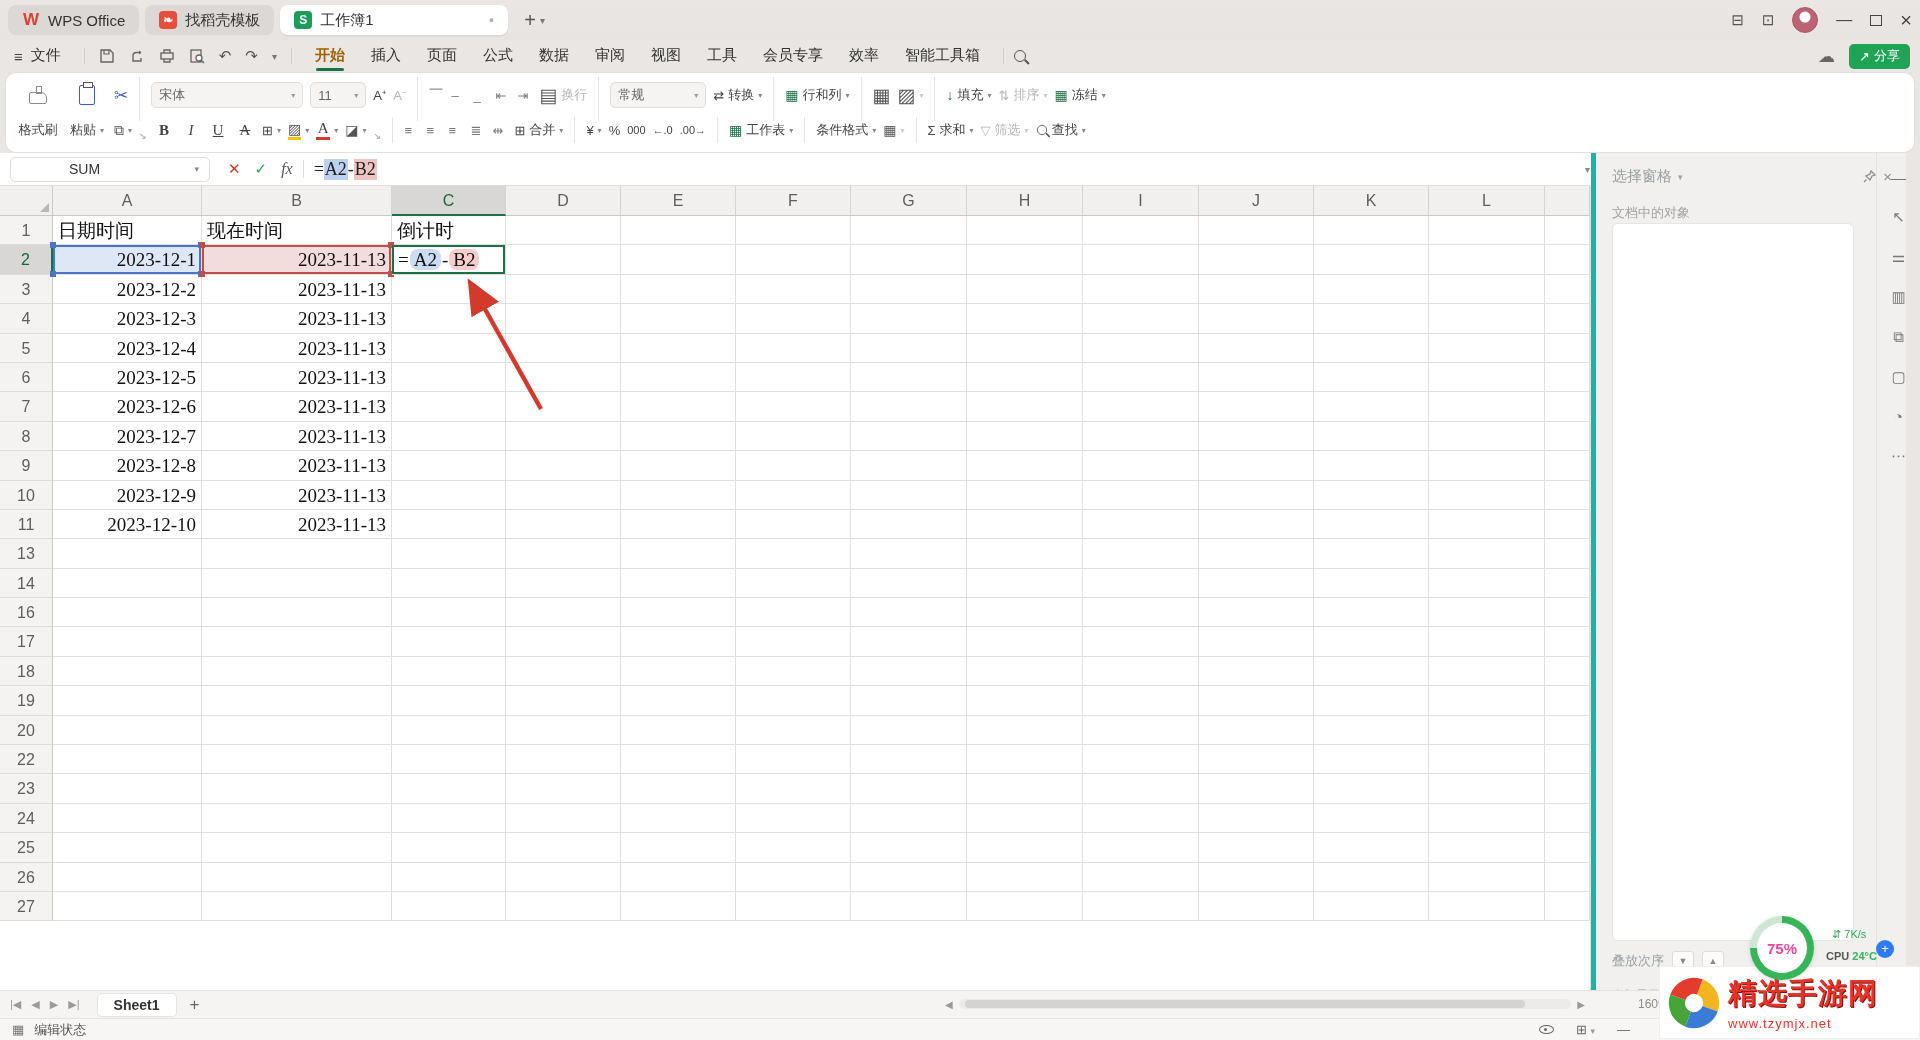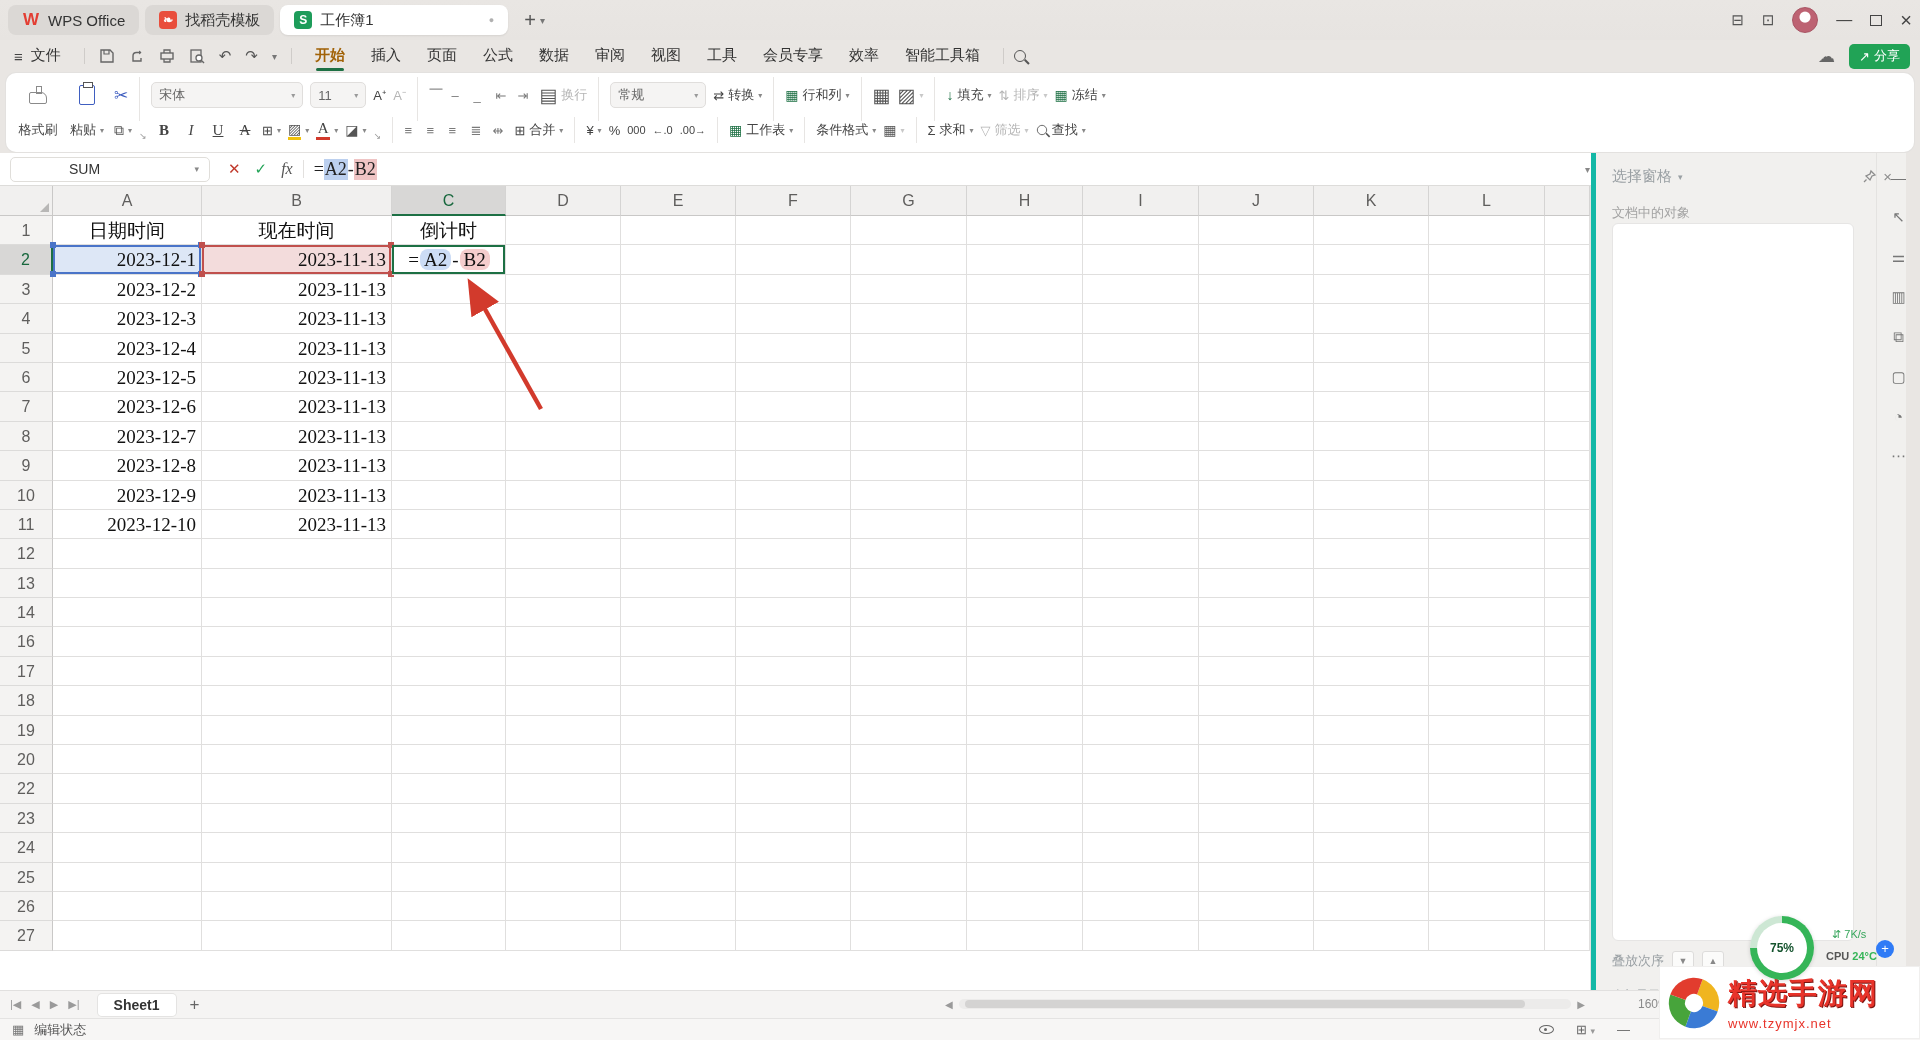--- a/index.html
+++ b/index.html
@@ -80,21 +80,21 @@
   #grid{position:absolute;left:0;top:186px;width:1590px;height:804px;background:#fff;overflow:hidden;}
   .grow{display:flex;height:29.4px;}
   .ghead{height:30px;}
   .corner{width:53px;height:30px;background:#f1f0ef;border-right:1px solid #c9c8c7;border-bottom:1px solid #c9c8c7;position:relative;}
   .corner .tri{position:absolute;right:3px;bottom:3px;width:0;height:0;border-left:9px solid transparent;border-bottom:9px solid #b8b7b6;}
   .ch{height:30px;background:#f1f0ef;border-right:1px solid #d5d4d3;border-bottom:1px solid #c9c8c7;text-align:center;line-height:30px;font-size:16px;color:#5f5e5d;flex:none;}
   .ch.sel{background:#d8d7d6;border-bottom:2px solid #1d7044;color:#17673d;}
   .rh{width:53px;background:#f4f3f2;border-right:1px solid #c9c8c7;border-bottom:1px solid #dcdbda;text-align:center;font-size:16px;color:#5f5e5d;flex:none;}
   .rh.sel{background:#d8d7d6;border-right:2px solid #1d7044;color:#17673d;}
   .cell{height:29.4px;line-height:29px;border-right:1px solid #e0dfde;border-bottom:1px solid #e0dfde;font-family:"Liberation Serif",serif;font-size:19px;color:#111;flex:none;padding:0 5px;white-space:nowrap;position:relative;}
-  .cell.lft{text-align:center;}
+  .cell.lft{text-align:left;}
   .cell.rgt{text-align:right;}
   .cell.hl-blue{background:#dde7f6;box-shadow:inset 0 0 0 2px #4a74c8;z-index:2;}
   .cell.hl-red{background:#f3dcdc;box-shadow:inset 0 0 0 2px #c0504d;z-index:3;}
   .cell.edit{background:#fff;box-shadow:inset 0 0 0 2px #1d7044;z-index:4;}
   .hd{position:absolute;width:6px;height:6px;z-index:5;}
   .hl-blue .hd{background:#4a74c8;}
   .hl-red .hd{background:#c0504d;}
   .hd.tl{left:-3px;top:-3px;} .hd.tr{right:-3px;top:-3px;} .hd.bl{left:-3px;bottom:-3px;} .hd.br{right:-3px;bottom:-3px;}
   .fp{padding:0 1px;}
   .pill-b{background:#ccdcf5;border-radius:8px;padding:0 4px;}
@@ -134,21 +134,21 @@
 
   
   .statusbar{position:absolute;left:0;top:1018px;width:1920px;height:22px;background:#f7f6f5;border-top:1px solid #e4e3e2;display:flex;align-items:center;font-size:13px;color:#555;}
   .statusbar .kb{margin:0 10px 0 12px;color:#777;font-size:13px;}
   .sb-right{position:absolute;right:290px;display:flex;align-items:center;gap:22px;color:#666;}
   .eye{width:15px;height:9px;border:1.5px solid #666;border-radius:50%;position:relative;display:inline-block;}
   .eye::after{content:"";position:absolute;left:4.5px;top:1.5px;width:3px;height:3px;border-radius:50%;background:#666;}
 
   
   .gauge{position:absolute;left:1750px;top:916px;width:64px;height:64px;border-radius:50%;background:conic-gradient(#35b558 0 75%,#cde7d4 75% 100%);display:flex;align-items:center;justify-content:center;z-index:60;box-shadow:0 1px 4px rgba(0,0,0,.15);}
-  .gauge .inner{width:50px;height:50px;border-radius:50%;background:#fff;display:flex;align-items:center;justify-content:center;font-size:12px;font-weight:bold;color:#14532d;}
+  .gauge .inner{width:50px;height:50px;border-radius:50%;background:#fff;display:flex;align-items:center;justify-content:center;font-size:15px;font-weight:bold;color:#ec4899;}
   .net{position:absolute;left:1832px;top:928px;font-size:11px;color:#35a55a;z-index:60;}
   .cpu{position:absolute;left:1826px;top:950px;font-size:11px;color:#555;font-weight:bold;z-index:60;}
   .cpu b{color:#35b558;font-weight:bold;}
   .bluedot{position:absolute;left:1876px;top:940px;width:18px;height:18px;border-radius:50%;background:#2f7bf6;color:#fff;font-size:13px;line-height:18px;text-align:center;z-index:60;}
 
   
   .watermark{position:absolute;left:1659px;top:966px;width:261px;height:73px;background:#fff;z-index:55;border:1px solid #f0efee;display:flex;align-items:center;}
   .wm-logo{margin-left:6px;flex:none;}
   .wm-text{margin-left:6px;}
   .wm-title{font-size:29px;font-weight:bold;color:#e8332a;letter-spacing:1px;text-shadow:1px 1px 0 #7a1410;}
@@ -625,36 +625,20 @@
       <div class="cell rgt" style="width:115px"></div>
       <div class="cell rgt" style="width:116px"></div>
       <div class="cell rgt" style="width:116px"></div>
       <div class="cell rgt" style="width:116px"></div>
       <div class="cell rgt" style="width:115px"></div>
       <div class="cell rgt" style="width:115px"></div>
       <div class="cell rgt" style="width:116px"></div>
       <div class="cell rgt" style="width:45px"></div>
     </div>
     <div class="grow">
-      <div class="rh" style="line-height:29px">12</div>
-      <div class="cell rgt" style="width:149px"></div>
-      <div class="cell rgt" style="width:190px"></div>
-      <div class="cell rgt" style="width:114px"></div>
-      <div class="cell rgt" style="width:115px"></div>
-      <div class="cell rgt" style="width:115px"></div>
-      <div class="cell rgt" style="width:115px"></div>
-      <div class="cell rgt" style="width:116px"></div>
-      <div class="cell rgt" style="width:116px"></div>
-      <div class="cell rgt" style="width:116px"></div>
-      <div class="cell rgt" style="width:115px"></div>
-      <div class="cell rgt" style="width:115px"></div>
-      <div class="cell rgt" style="width:116px"></div>
-      <div class="cell rgt" style="width:45px"></div>
-    </div>
-    <div class="grow">
       <div class="rh" style="line-height:29px">13</div>
       <div class="cell rgt" style="width:149px"></div>
       <div class="cell rgt" style="width:190px"></div>
       <div class="cell rgt" style="width:114px"></div>
       <div class="cell rgt" style="width:115px"></div>
       <div class="cell rgt" style="width:115px"></div>
       <div class="cell rgt" style="width:115px"></div>
       <div class="cell rgt" style="width:116px"></div>
       <div class="cell rgt" style="width:116px"></div>
       <div class="cell rgt" style="width:116px"></div>

